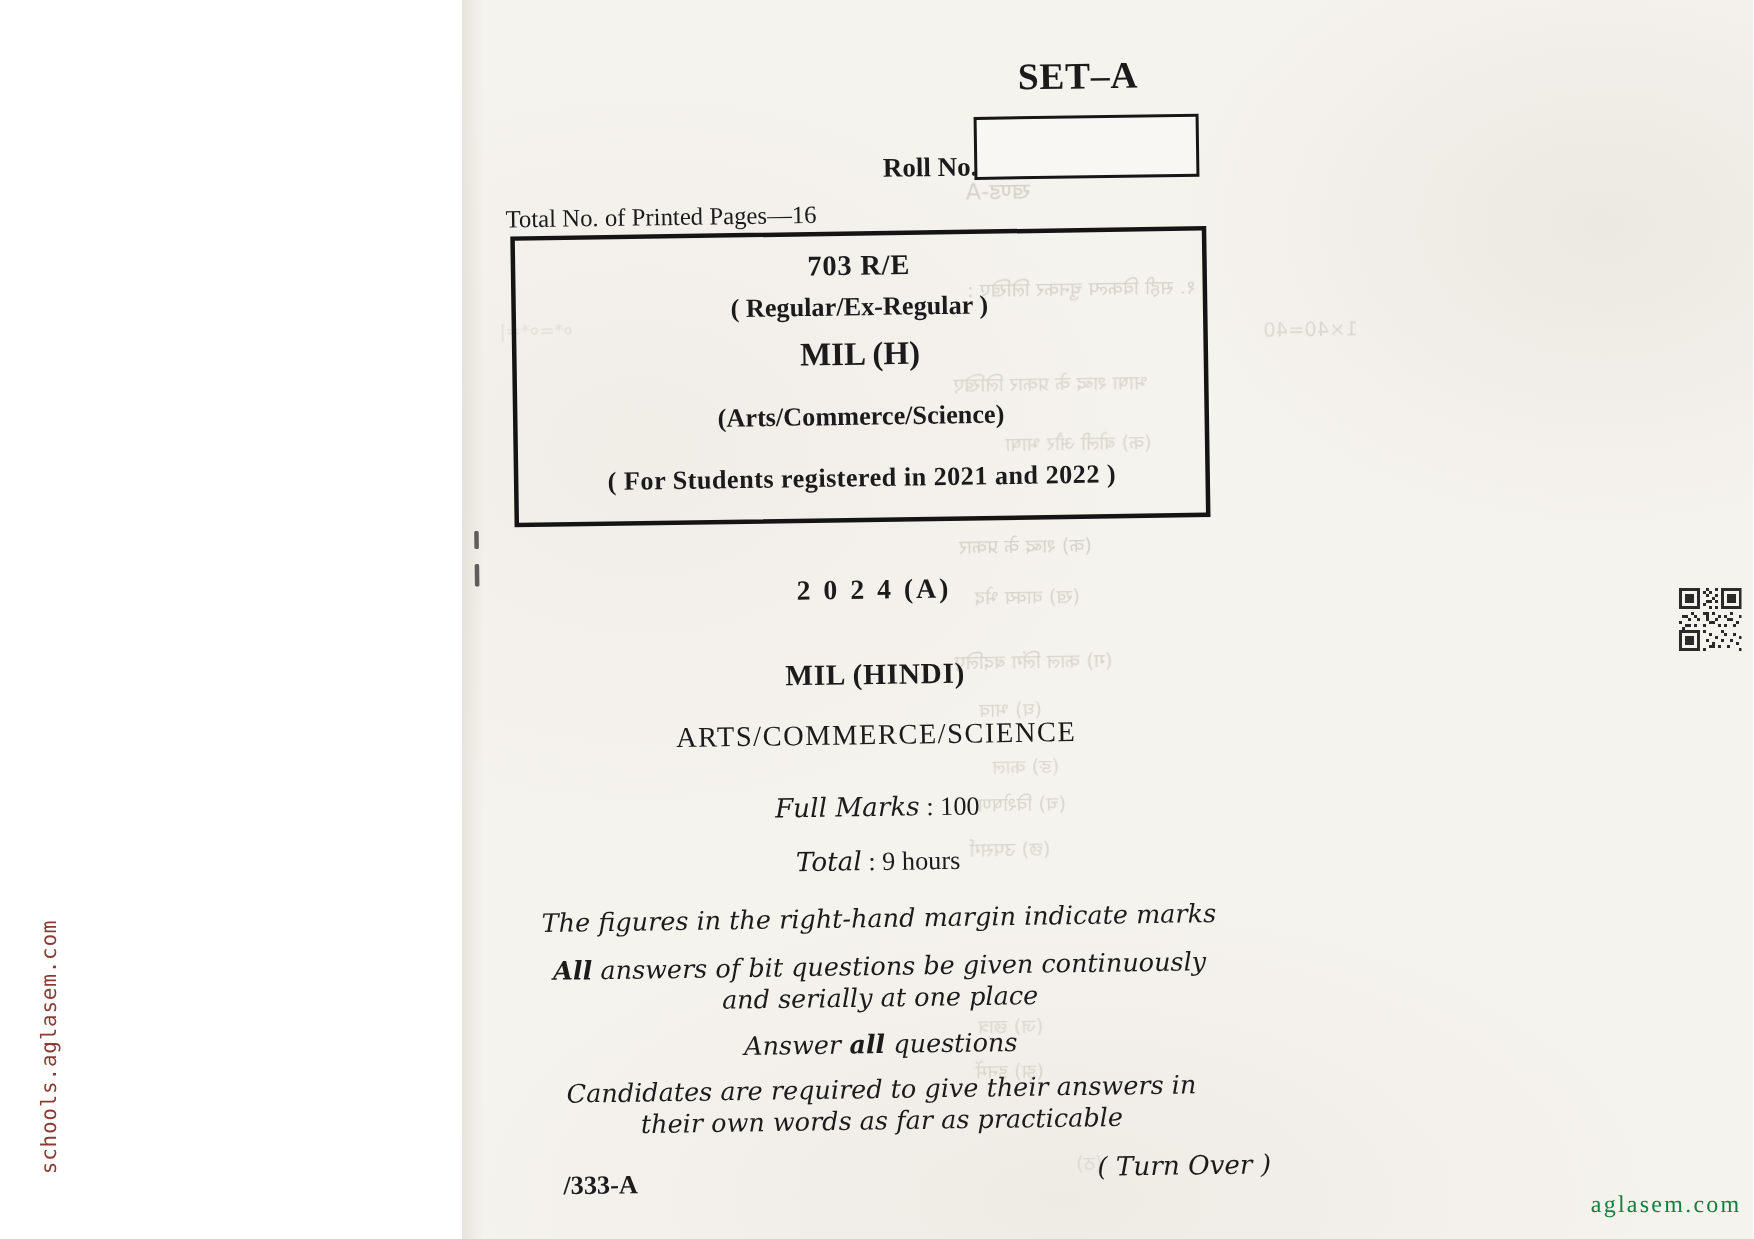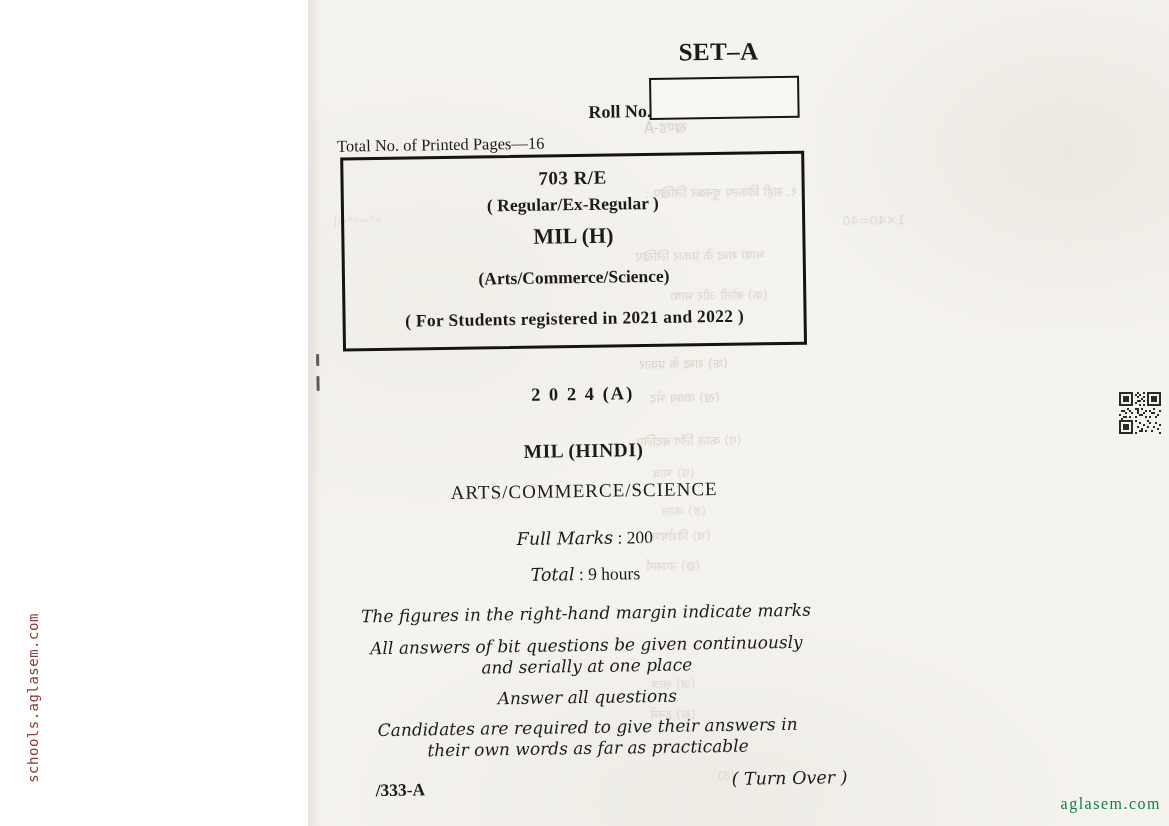--- a/index.html
+++ b/index.html
@@ -33,21 +33,21 @@
   .bl-streams{top:110px;font-size:17.5px;}
   .bl-reg{top:151px;font-size:17.5px;letter-spacing:.3px;}
   .year-line{left:283px;top:384px;width:600px;font-size:18.5px;font-weight:bold;letter-spacing:2px;}
   .subject-line{left:283px;top:440px;width:600px;font-size:19.5px;font-weight:bold;letter-spacing:.5px;}
   .streams-caps{left:283px;top:480px;width:600px;font-size:19px;letter-spacing:1px;}
   .marks-line,.time-line{left:283px;width:600px;font-size:17.5px;}
   .marks-line{top:528px;} .time-line{top:564px;}
   .lab-it{font-style:italic;font-family:"DejaVu Serif",serif;}
   .instr{left:283px;width:600px;font-size:17px;line-height:21px;font-style:italic;
     font-family:"DejaVu Serif",serif;margin:0;}
-  .instr .seg-bold{font-weight:normal;}
+  .instr .seg-bold{font-weight:bold;}
   .instr-0{top:603px;}
   .instr-1{top:635px;left:363px;width:440px;}
   .instr-2{top:687px;}
   .instr-3{top:717px;left:355px;width:456px;}
   .footer-code{left:370px;top:777px;font-size:17.5px;font-weight:bold;text-align:right;}
   .footer-turnover{left:680px;top:771px;width:162px;text-align:right;font-size:17.5px;
     font-style:italic;font-family:"DejaVu Serif",serif;}
   .edge-dash{position:absolute;left:317px;width:2.5px;background:#3a3a3a;opacity:.8;border-radius:1px;}
   .dash-1{top:350px;height:12px;} .dash-2{top:372px;height:15px;}
   
@@ -102,21 +102,21 @@
       <div class="bl bl-cat">( Regular/Ex-Regular )</div>
       <div class="bl bl-subj">MIL (H)</div>
       <div class="bl bl-streams">(Arts/Commerce/Science)</div>
       <div class="bl bl-reg">( For Students registered in 2021 and 2022 )</div>
     </div>
 
     <div class="abs center year-line">2 0 2 4 (A)</div>
     <div class="abs center subject-line">MIL (HINDI)</div>
     <div class="abs center streams-caps">ARTS/COMMERCE/SCIENCE</div>
 
-    <div class="abs center marks-line"><span class="lab-it">Full Marks</span><span> : </span><span>200</span></div>
+    <div class="abs center marks-line"><span class="lab-it">Full Marks</span><span> : </span><span>100</span></div>
 
     <div class="abs center time-line"><span class="lab-it">Total</span><span> : </span><span>9 hours</span></div>
 
     <p class="abs center instr instr-0"><span>The figures in the right-hand margin indicate marks</span></p>
     <p class="abs center instr instr-1"><span class="seg-bold">All</span><span> answers of bit questions be given continuously and serially at one place</span></p>
     <p class="abs center instr instr-2"><span>Answer </span><span class="seg-bold">all</span><span> questions</span></p>
     <p class="abs center instr instr-3"><span>Candidates are required to give their answers in their own words as far as practicable</span></p>
 
     <div class="abs footer-code">/333-A</div>
     <div class="abs footer-turnover">( Turn Over )</div>

